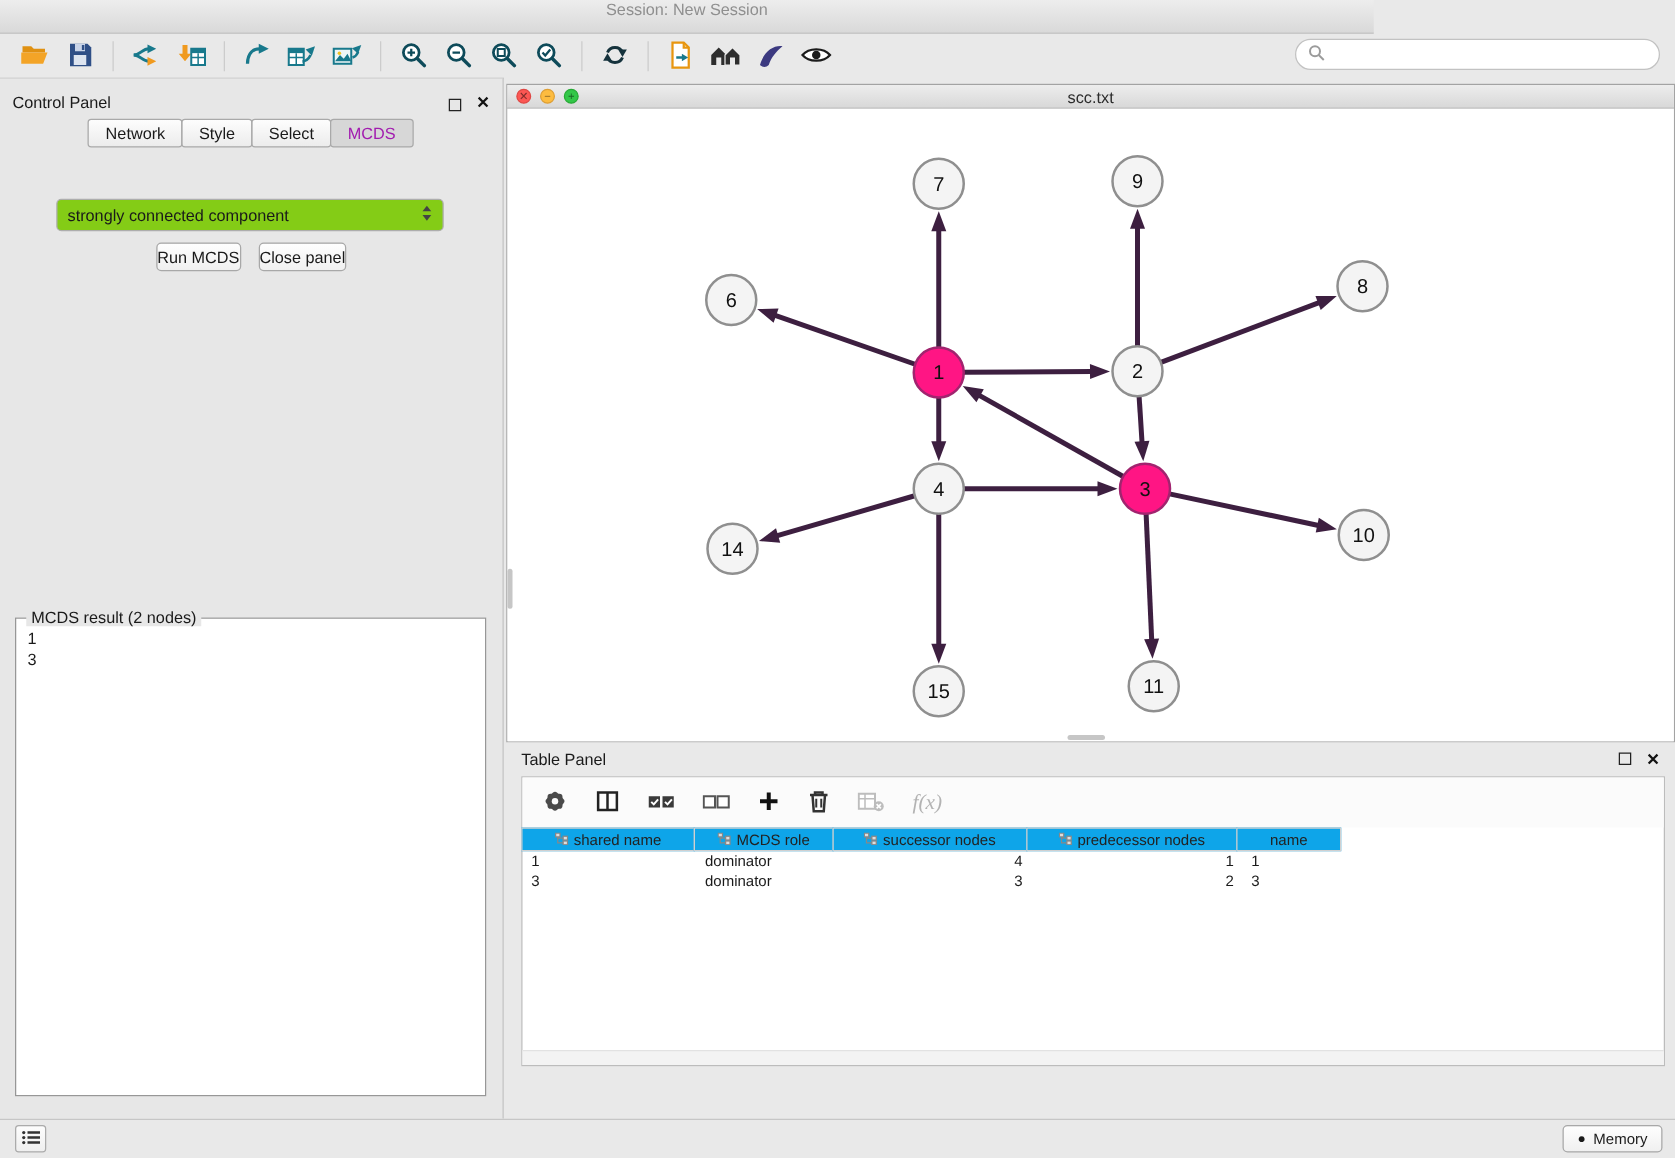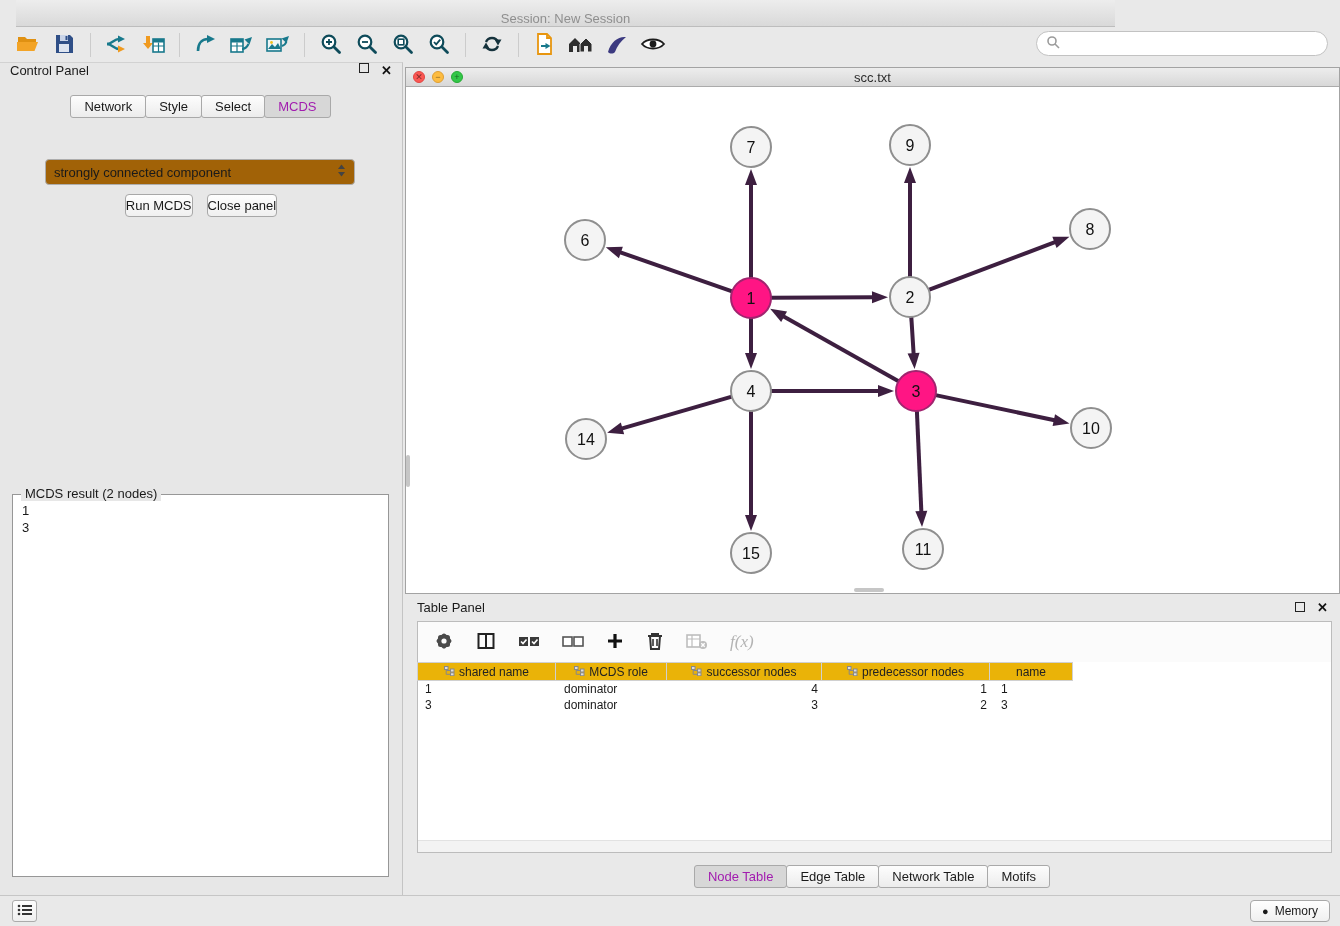--- a/index.html
+++ b/index.html
@@ -1,39 +1,39 @@
 <!DOCTYPE html>
 <html><head>
 <meta charset="utf-8">
 <style>
   *{margin:0;padding:0;box-sizing:border-box}
   html,body{width:1340px;height:926px;overflow:hidden}
   body{font-family:"Liberation Sans",sans-serif;background:#e9e9e9;position:relative;font-size:13px;color:#1a1a1a}
 
   
-  .titlebar{position:absolute;left:16px;top:0;width:1099px;height:27px;background:linear-gradient(#ededed,#d9d9d9);border-bottom:1px solid #bdbdbd;display:flex;align-items:flex-end;justify-content:center;color:#8f8f8f}
+  .titlebar{position:absolute;left:0;top:0;width:1099px;height:27px;background:linear-gradient(#ededed,#d9d9d9);border-bottom:1px solid #bdbdbd;display:flex;align-items:flex-start;justify-content:center;color:#8f8f8f}
 
   
   .toolbar{position:absolute;left:0;top:27px;width:1340px;height:36px;display:flex;align-items:center;padding:0 10px}
   .tbtn{width:36px;height:30px;display:flex;align-items:center;justify-content:center;border-radius:4px}
   .tsep{width:1px;height:24px;background:#cccccc;margin:0 8px}
   .search{position:absolute;right:12px;top:4px;width:292px;height:25px;border:1px solid #c2c2c2;border-radius:13px;background:#fff;display:flex;align-items:center;gap:6px;padding:0 9px;color:#888}
   .search input{border:none;outline:none;flex:1;font:13px "Liberation Sans",sans-serif;background:transparent}
 
   
   .control-panel{position:absolute;left:0;top:62px;width:403px;height:833px;background:#e7e7e7;border-top:1px solid #d2d2d2;border-right:1px solid #c4c4c4}
-  .cp-header{height:26px;display:flex;align-items:flex-start;padding:0 10px;gap:12px}
+  .cp-header{height:26px;display:flex;align-items:flex-end;padding:0 10px;gap:12px}
   .cp-title{flex:1}
   .float-box{width:10px;height:10px;border:1.5px solid #222;display:inline-block}
   .close-x{font-weight:bold;font-size:13px;color:#111}
   .tabs-row{display:flex;justify-content:center;margin-top:6px}
   .tab{padding:3px 13px;background:linear-gradient(#fdfdfd,#ececec);border:1px solid #a9a9a9;margin-left:-1px;font-size:13px;border-radius:3px;position:relative}
   .tab.selected{background:#d7d7d7;color:#a21caf;z-index:1}
   .opt-label{position:absolute;left:0;top:74px;width:100%;text-align:center}
-  .dropdown{position:absolute;left:45px;top:96px;width:310px;height:23px;background:#a16207;border:1px solid #adadad;border-radius:4px;display:flex;align-items:center;padding:12px 8px}
+  .dropdown{position:absolute;left:45px;top:96px;width:310px;height:23px;background:#84cc16;border:1px solid #adadad;border-radius:4px;display:flex;align-items:center;padding:12px 8px}
   .dropdown .dd-val{flex:1}
   .btn-row{position:absolute;left:0;top:131px;width:100%;display:flex;justify-content:center;gap:14px}
   .btn{background:linear-gradient(#fefefe,#f0f0f0);border:1px solid #a8a8a8;border-radius:4px;height:23px;padding:0 0;font:13px "Liberation Sans",sans-serif;display:flex;align-items:center}
   .result-group{position:absolute;left:12px;right:13px;top:431px;bottom:18px;border:1px solid #979797;background:#fff}
   .result-legend{position:absolute;top:-9px;left:8px;background:#e7e7e7;padding:0 4px;font-size:13px}
   .result-lines{padding:7px 9px;line-height:17px;font-size:13px}
 
   
   .net-window{position:absolute;left:405px;top:67px;width:935px;height:527px;border:1px solid #a3a3a3;background:#fff}
   .net-titlebar{height:19px;background:linear-gradient(#ededed,#d8d8d8);border-bottom:1px solid #ababab;position:relative;display:flex;align-items:center;justify-content:center;font-size:13px;color:#2c2c2c}
@@ -48,21 +48,21 @@
   .hthumb{position:absolute;left:448px;bottom:1px;width:30px;height:4px;background:#c6c6c6;border-radius:2px}
 
   
   .table-panel{position:absolute;left:405px;top:594px;width:935px;height:301px;background:#e9e9e9}
   .tp-header{height:26px;display:flex;align-items:center;padding:0 12px;gap:12px}
   .tp-title{flex:1}
   .table-widget{position:absolute;left:12px;right:8px;top:27px;height:232px;background:#fff;border:1px solid #bcbcbc;display:flex;flex-direction:column}
   .tw-toolbar{height:40px;display:flex;align-items:center;gap:22px;padding-left:16px;background:#fbfbfb}
   .fx{font-family:"Liberation Serif",serif;font-style:italic;font-size:17px;color:#b3b3b3}
   .tw-headrow{display:flex;height:19px}
-  .th{display:flex;align-items:center;justify-content:center;gap:4px;background:#eab308;border:1px solid #d0d0d0;margin-left:-1px;font-size:12px;color:#222}
+  .th{display:flex;align-items:center;justify-content:center;gap:4px;background:#0ea5e9;border:1px solid #d0d0d0;margin-left:-1px;font-size:12px;color:#222}
   .tw-row{display:flex;height:16px;font-size:12px;align-items:center}
   .td{padding:0 7px;overflow:hidden;white-space:nowrap}
   .td.num{text-align:right}
   .c0{width:139px}.c1{width:112px}.c2{width:156px}.c3{width:169px}.c4{width:84px}
   .tw-fill{flex:1}
   .tw-scroll{height:12px;background:#f3f3f3;border-top:1px solid #e2e2e2}
   .tp-tabs{position:absolute;left:0;right:0;bottom:7px;display:flex;justify-content:center}
 
   
   .statusbar{position:absolute;left:0;top:895px;width:1340px;height:31px;border-top:1px solid #c6c6c6;background:#e9e9e9}
@@ -404,26 +404,20 @@
     <div class="tw-row">
       <div class="td c0">3</div>
       <div class="td c1">dominator</div>
       <div class="td c2 num">3</div>
       <div class="td c3 num">2</div>
       <div class="td c4">3</div>
     </div>
     <div class="tw-fill"></div>
     <div class="tw-scroll"></div>
   </div>
-  <div class="tp-tabs">
-    <div class="tab selected">Node Table</div>
-    <div class="tab">Edge Table</div>
-    <div class="tab">Network Table</div>
-    <div class="tab">Motifs</div>
-  </div>
 </div>
 
 <div class="statusbar">
   <div class="status-left-btn">
     <span><svg width="16" height="12" viewBox="0 0 16 12">
           <circle cx="2" cy="2" r="1.3" fill="#333"></circle>
           <rect x="5" y="1" width="10" height="2" fill="#333"></rect>
           <circle cx="2" cy="6" r="1.3" fill="#333"></circle>
           <rect x="5" y="5" width="10" height="2" fill="#333"></rect>
           <circle cx="2" cy="10" r="1.3" fill="#333"></circle>

